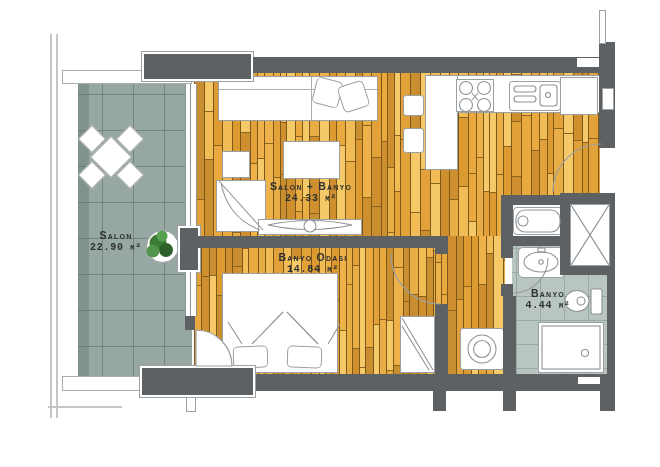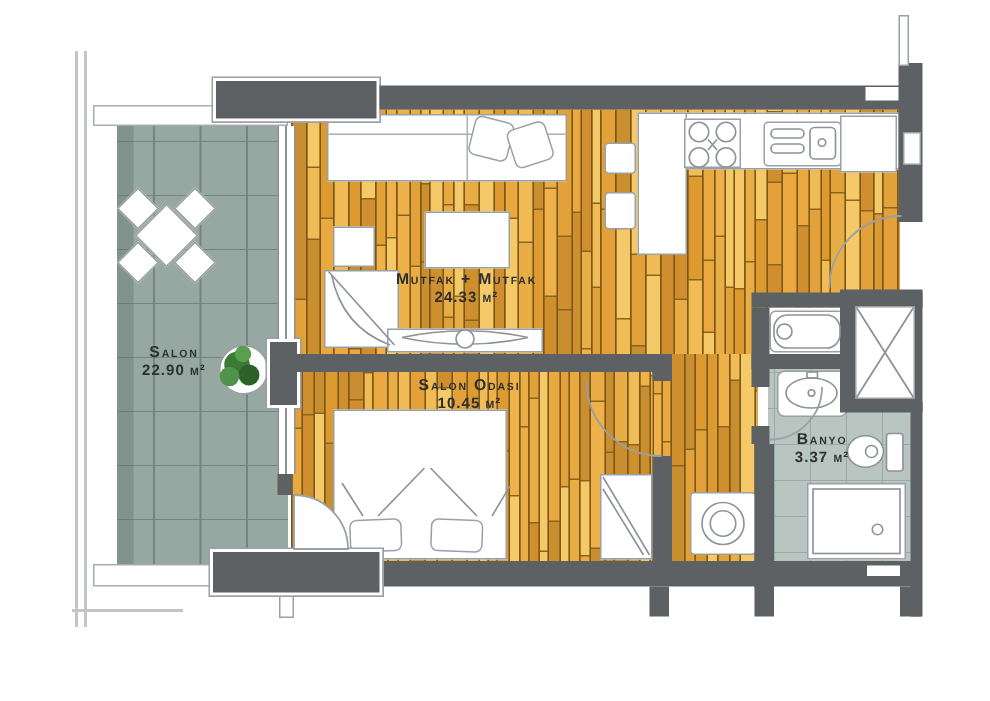--- a/index.html
+++ b/index.html
@@ -33,21 +33,21 @@
   .inner-line{position:absolute;background:#aab0b2;}
   .pillow{border-radius:5px;}
   .pot{border-radius:50%;}
   .niche-bg{position:absolute;background:#fafbfa;z-index:2;}
   .shaft-box{position:absolute;background:#fff;border:1px solid var(--outline);z-index:5;box-sizing:border-box;}
   svg.overlay{position:absolute;left:0;top:0;z-index:6;pointer-events:none;}
   
   .room-label{position:absolute;z-index:7;transform:translateX(-50%);text-align:center;
       color:var(--text);font-weight:bold;font-variant:small-caps;white-space:nowrap;}
   .room-label .name{display:block;font-size:10.5px;letter-spacing:1.2px;line-height:12px;}
-  .room-label .area{display:block;font-size:10px;letter-spacing:.7px;line-height:13px;}
+  .room-label .area{display:block;font-size:10px;letter-spacing:.7px;line-height:13px;font-family:Liberation Mono, monospace;}
 </style>
 </head>
 <body>
 
 <div id="plan" style="--wall: #5d6164; --outline: #9aa0a3; --text: #2d3032; --balcony-tile: #97a8a2; --balcony-grid: #72857f; --bath-tile: #b9c5c0; --bath-grid: #99a9a3;">
 
   <div class="wood" style="left:194px;top:73px;width:406px;height:163px;">
       <div class="plank-col" style="left: 0px; width: 10px;">
         <div class="plank" style="top: -64px; height: 72px; background: rgb(201, 142, 47);"></div>
         <div class="plank" style="top: 9px; height: 117px; background: rgb(201, 142, 47);"></div>
@@ -593,24 +593,24 @@
       <circle cx="153" cy="251" r="6.5" fill="#4f944a"></circle>
       <circle cx="162" cy="236" r="5.5" fill="#57a04e"></circle>
     </g>
   </svg>
 
   <div class="room-label" style="left:116px;top:229px;">
     <span class="name">Salon</span>
     <span class="area">22.90 m²</span>
   </div>
   <div class="room-label" style="left:311px;top:180px;">
-    <span class="name">Mutfak + Mutfak</span>
+    <span class="name">Salon + Banyo</span>
     <span class="area">24.33 m²</span>
   </div>
   <div class="room-label" style="left:313px;top:251px;">
-    <span class="name">Salon Odası</span>
-    <span class="area">10.45 m²</span>
+    <span class="name">Banyo Odası</span>
+    <span class="area">14.84 m²</span>
   </div>
   <div class="room-label" style="left:548px;top:287px;">
     <span class="name">Banyo</span>
-    <span class="area">3.37 m²</span>
+    <span class="area">4.44 m²</span>
   </div>
 </div>
 
 </body></html>

